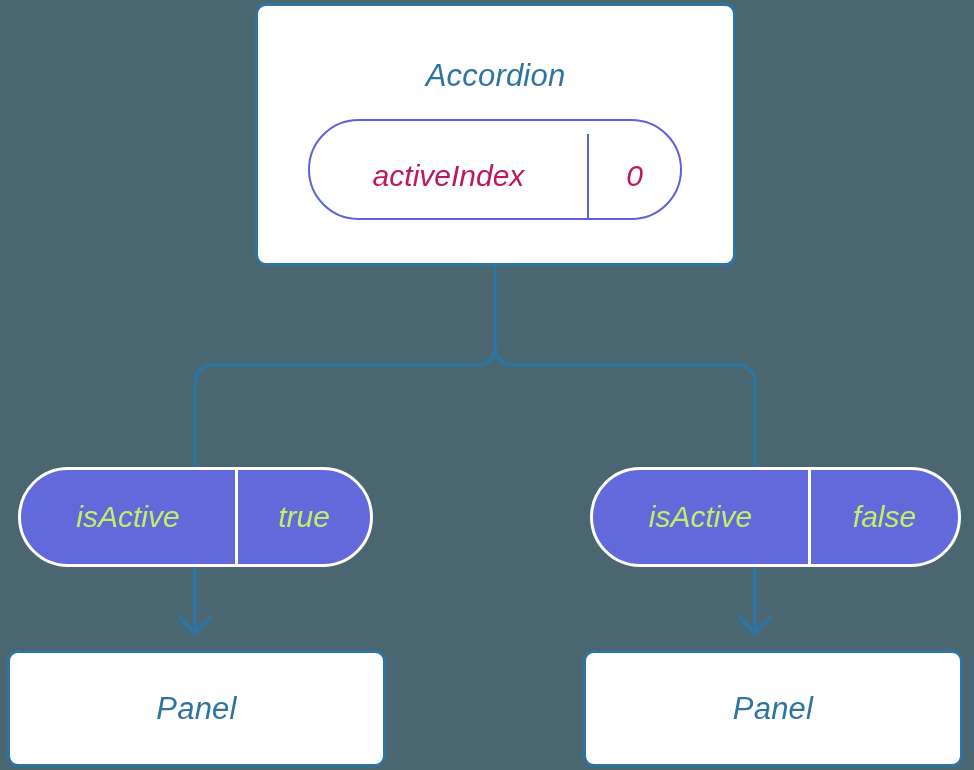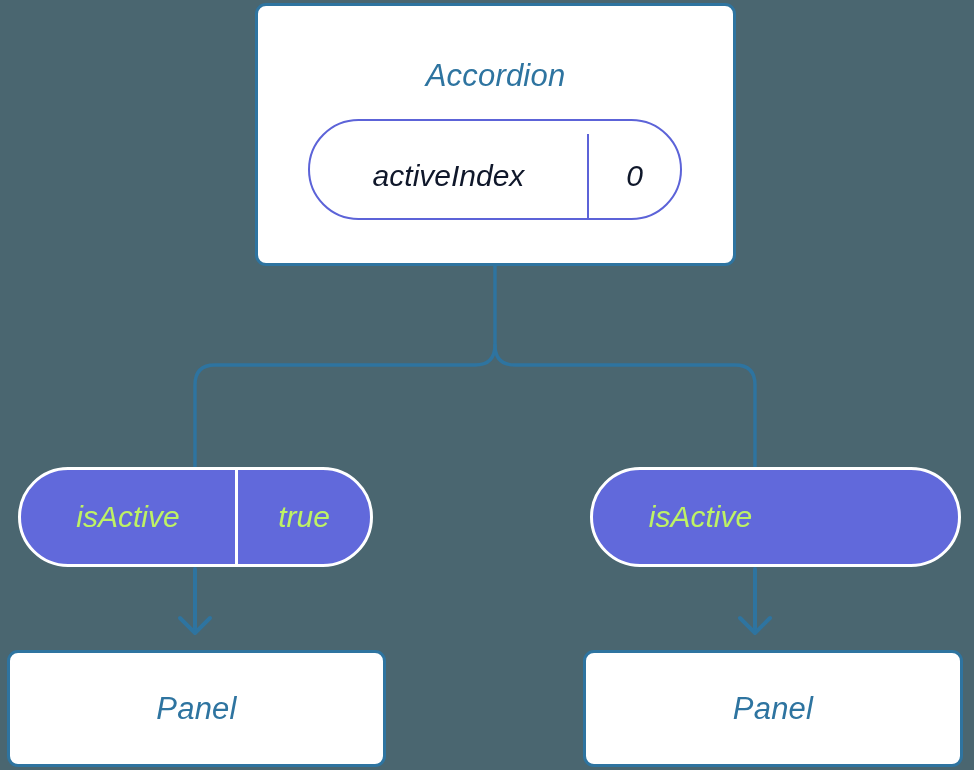--- a/index.html
+++ b/index.html
@@ -100,21 +100,21 @@
     line-height: 1;
   }
 
   
   .pill--outline {
     background: #ffffff;
     border: 2.5px solid #5c63d8;
   }
   .pill--outline .pill-key,
   .pill--outline .pill-val {
-    color: #0f172a;
+    color: #be185d;
     margin-top: 13px;
   }
   .pill--outline .pill-val {
     border-left: 2.5px solid #5c63d8;
   }
 
   
   .pill--filled {
     background: #6169db;
     border: 3px solid #ffffff;
@@ -198,20 +198,21 @@
     <span class="pill-val">0</span>
   </div>
 
   <div id="pill-is-active-left" class="pill pill--filled">
     <span class="pill-key">isActive</span>
     <span class="pill-val">true</span>
   </div>
 
   <div id="pill-is-active-right" class="pill pill--filled">
     <span class="pill-key">isActive</span>
+    <span class="pill-val">false</span>
   </div>
 
   <div id="panel-box-left" class="node-box panel-box">
     <div class="node-title">Panel</div>
   </div>
 
   <div id="panel-box-right" class="node-box panel-box">
     <div class="node-title">Panel</div>
   </div>
 

